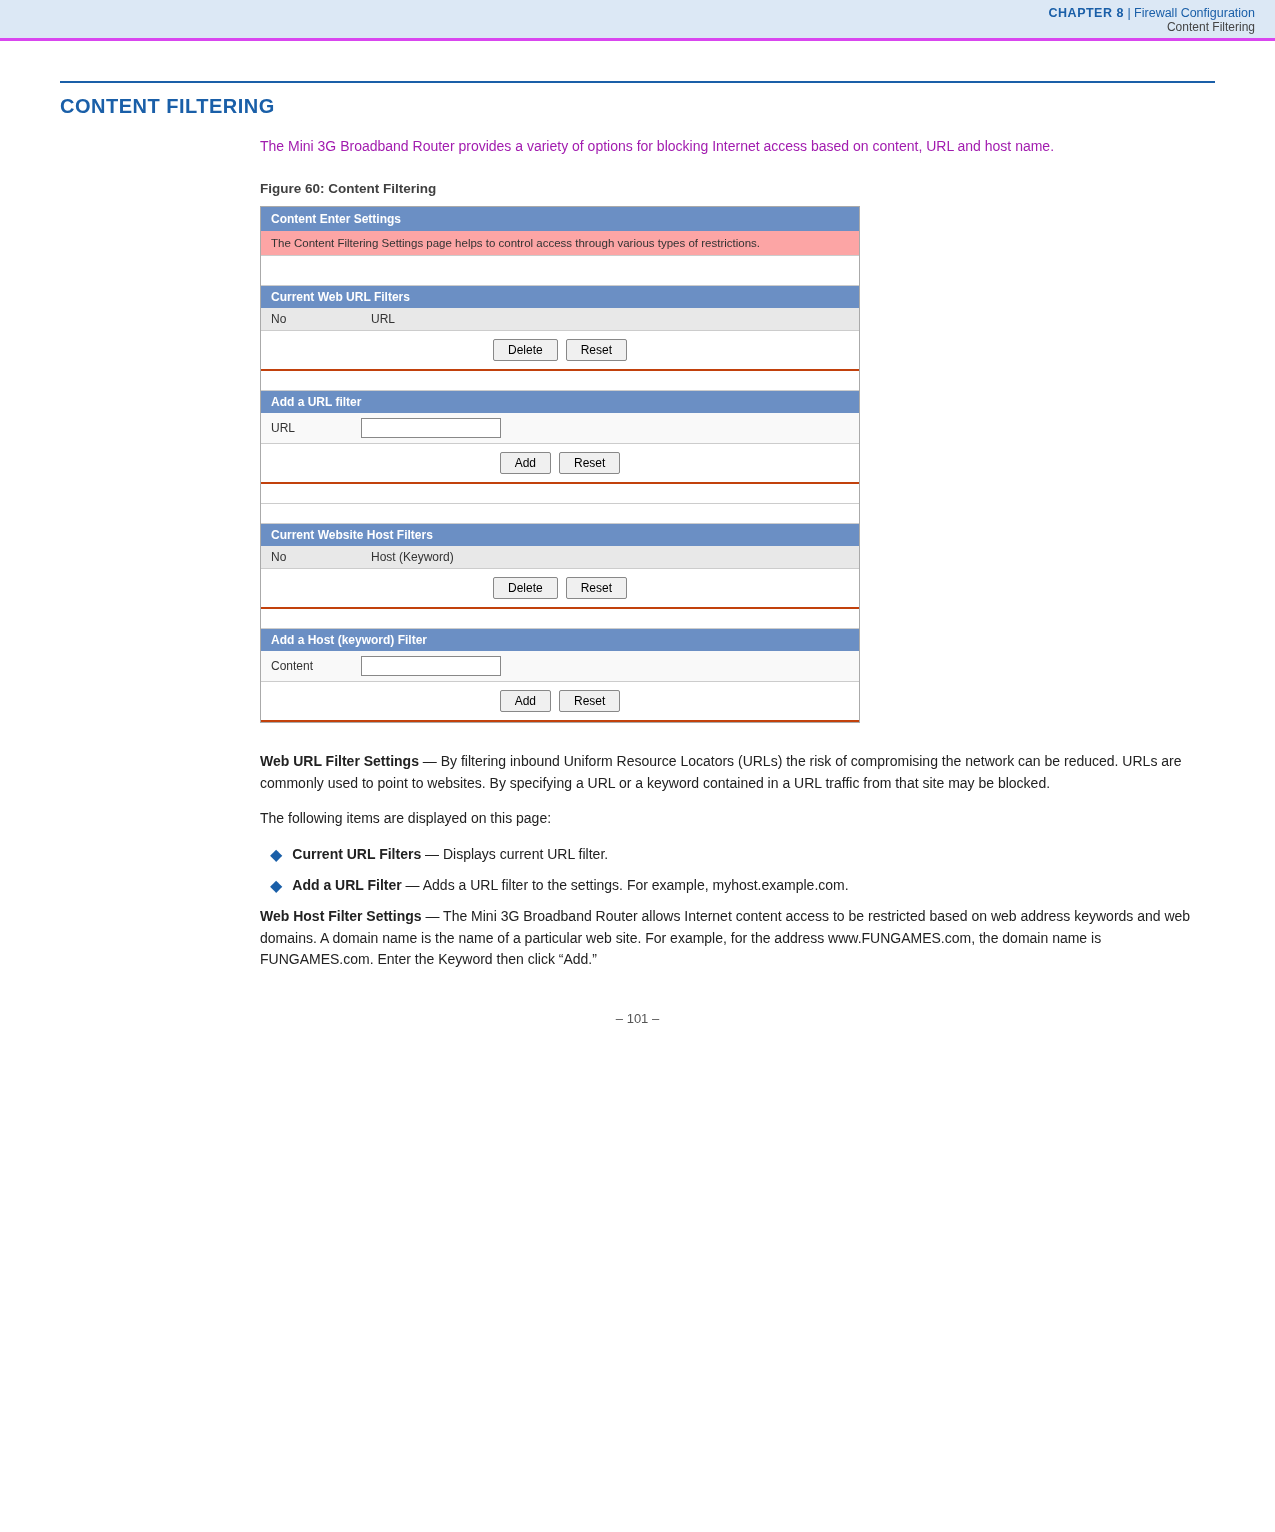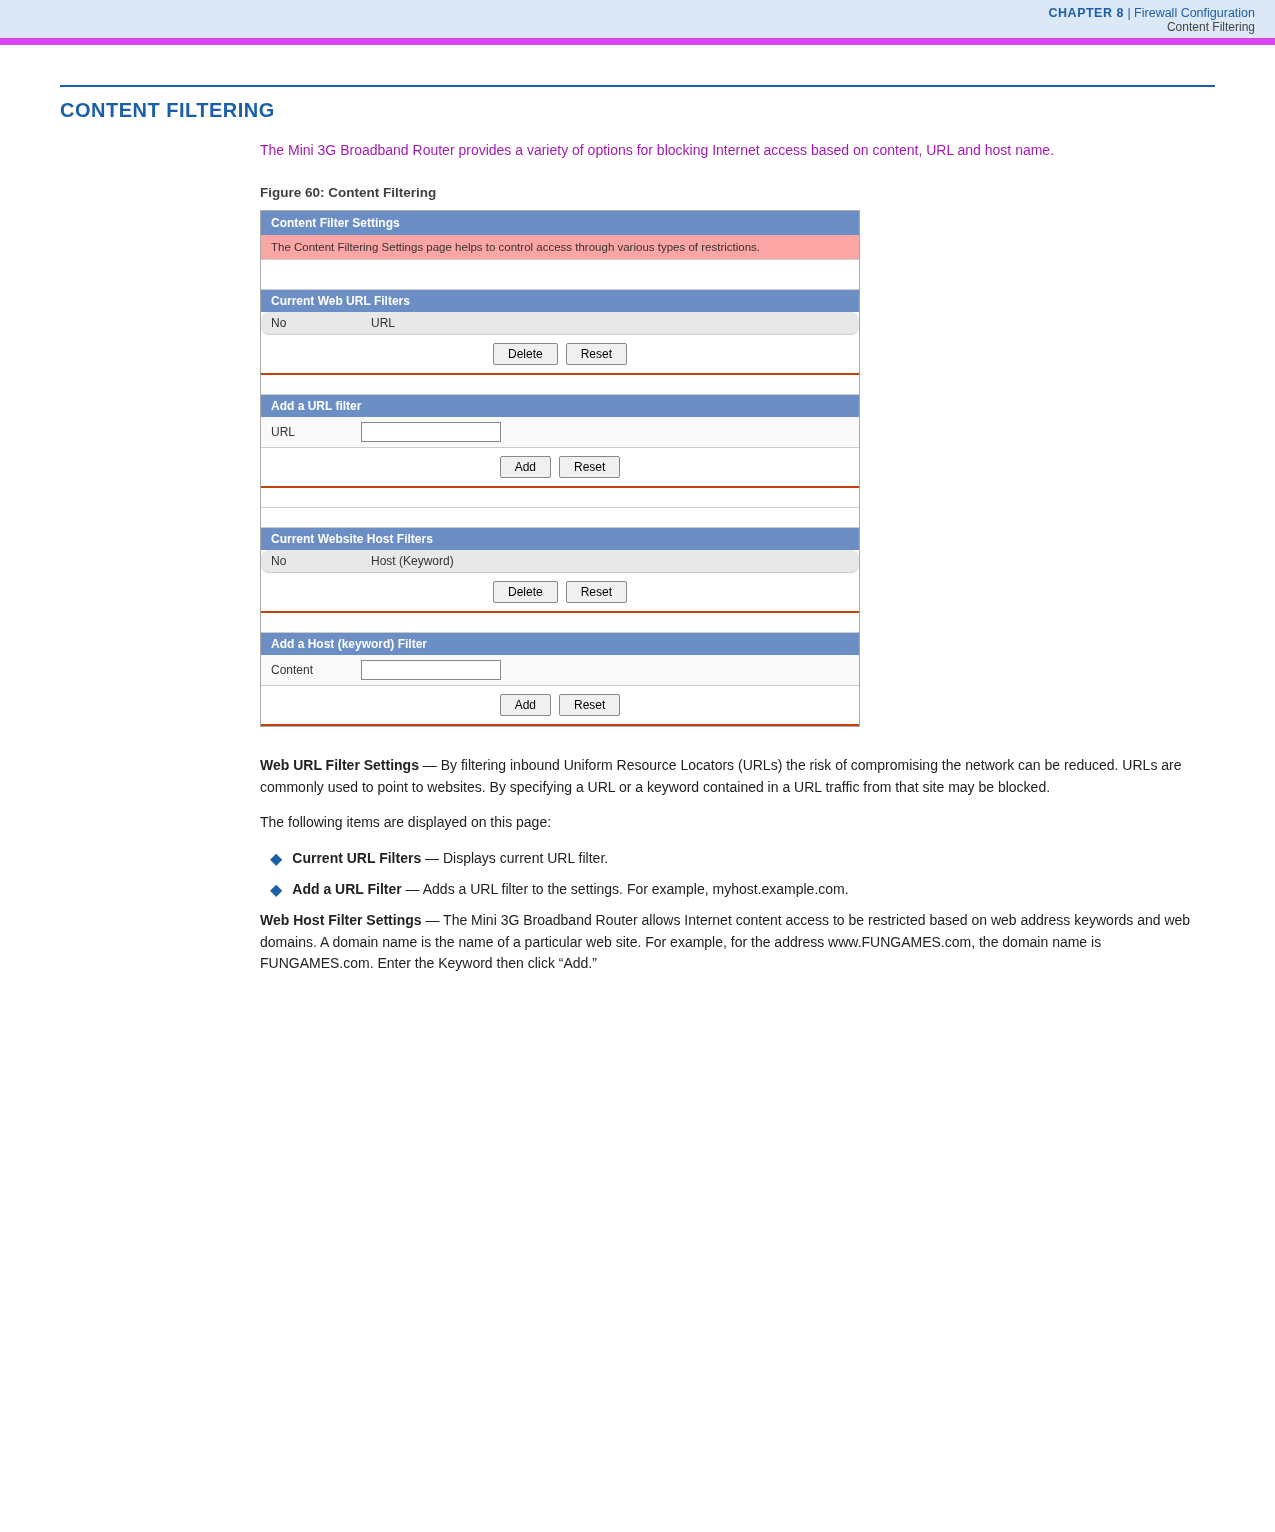--- a/index.html
+++ b/index.html
@@ -8,21 +8,21 @@
       font-size: 14px;
       background: #fff;
       color: #222;
       width: 1275px;
       min-height: 1532px;
     }
 
     
     .page-header {
       background: #dce8f5;
-      border-bottom: 7px solid #d946ef;
+      border-bottom: 3px solid #d946ef;
       padding: 6px 20px 4px 8px;
       display: flex;
       justify-content: flex-end;
       align-items: flex-start;
     }
     .header-right {
       text-align: right;
       font-size: 12.5px;
       color: #1a5fa8;
     }
@@ -106,21 +106,20 @@
       color: #fff;
       font-weight: bold;
       padding: 4px 10px;
       font-size: 12px;
     }
 
     .table-row-header {
       display: flex;
       background: #e8e8e8;
       border-bottom: 1px solid #ccc;
-      border-radius: 8px;
     }
     .table-row-header .col {
       padding: 4px 10px;
       font-size: 12px;
       color: #333;
     }
     .table-row-header .col:first-child {
       width: 100px;
     }
 
@@ -234,21 +233,21 @@
   <div class="section-title">Content Filtering</div>
 
   <div class="body-text-area">
 
     <p class="intro-text">The Mini 3G Broadband Router provides a variety of options for blocking Internet access based on content, URL and host name.</p>
 
     <p class="figure-title">Figure 60:  Content Filtering</p>
 
     <div class="figure-box">
 
-      <div class="panel-header">Content Filter Settings</div>
+      <div class="panel-header">Content Enter Settings</div>
 
       <div class="panel-desc">The Content Filtering Settings page helps to control access through various types of restrictions.</div>
 
       <div class="panel-spacer"></div>
 
       <div class="sub-panel-header">Current Web URL Filters</div>
       <div class="table-row-header">
         <span class="col">No</span>
         <span class="col">URL</span>
       </div>
@@ -319,14 +318,15 @@
       </div>
 
       <p class="desc-text">
         <strong>Web Host Filter Settings</strong><span> — </span><span>The Mini 3G Broadband Router allows Internet content access to be restricted based on web address keywords and web domains. A domain name is the name of a particular web site. For example, for the address www.FUNGAMES.com, the domain name is FUNGAMES.com. Enter the Keyword then click “Add.”</span>
       </p>
 
     </div>
 
   </div>
 
+  <div class="page-footer">–  101  –</div>
 
 </div>
 
 </body></html>

